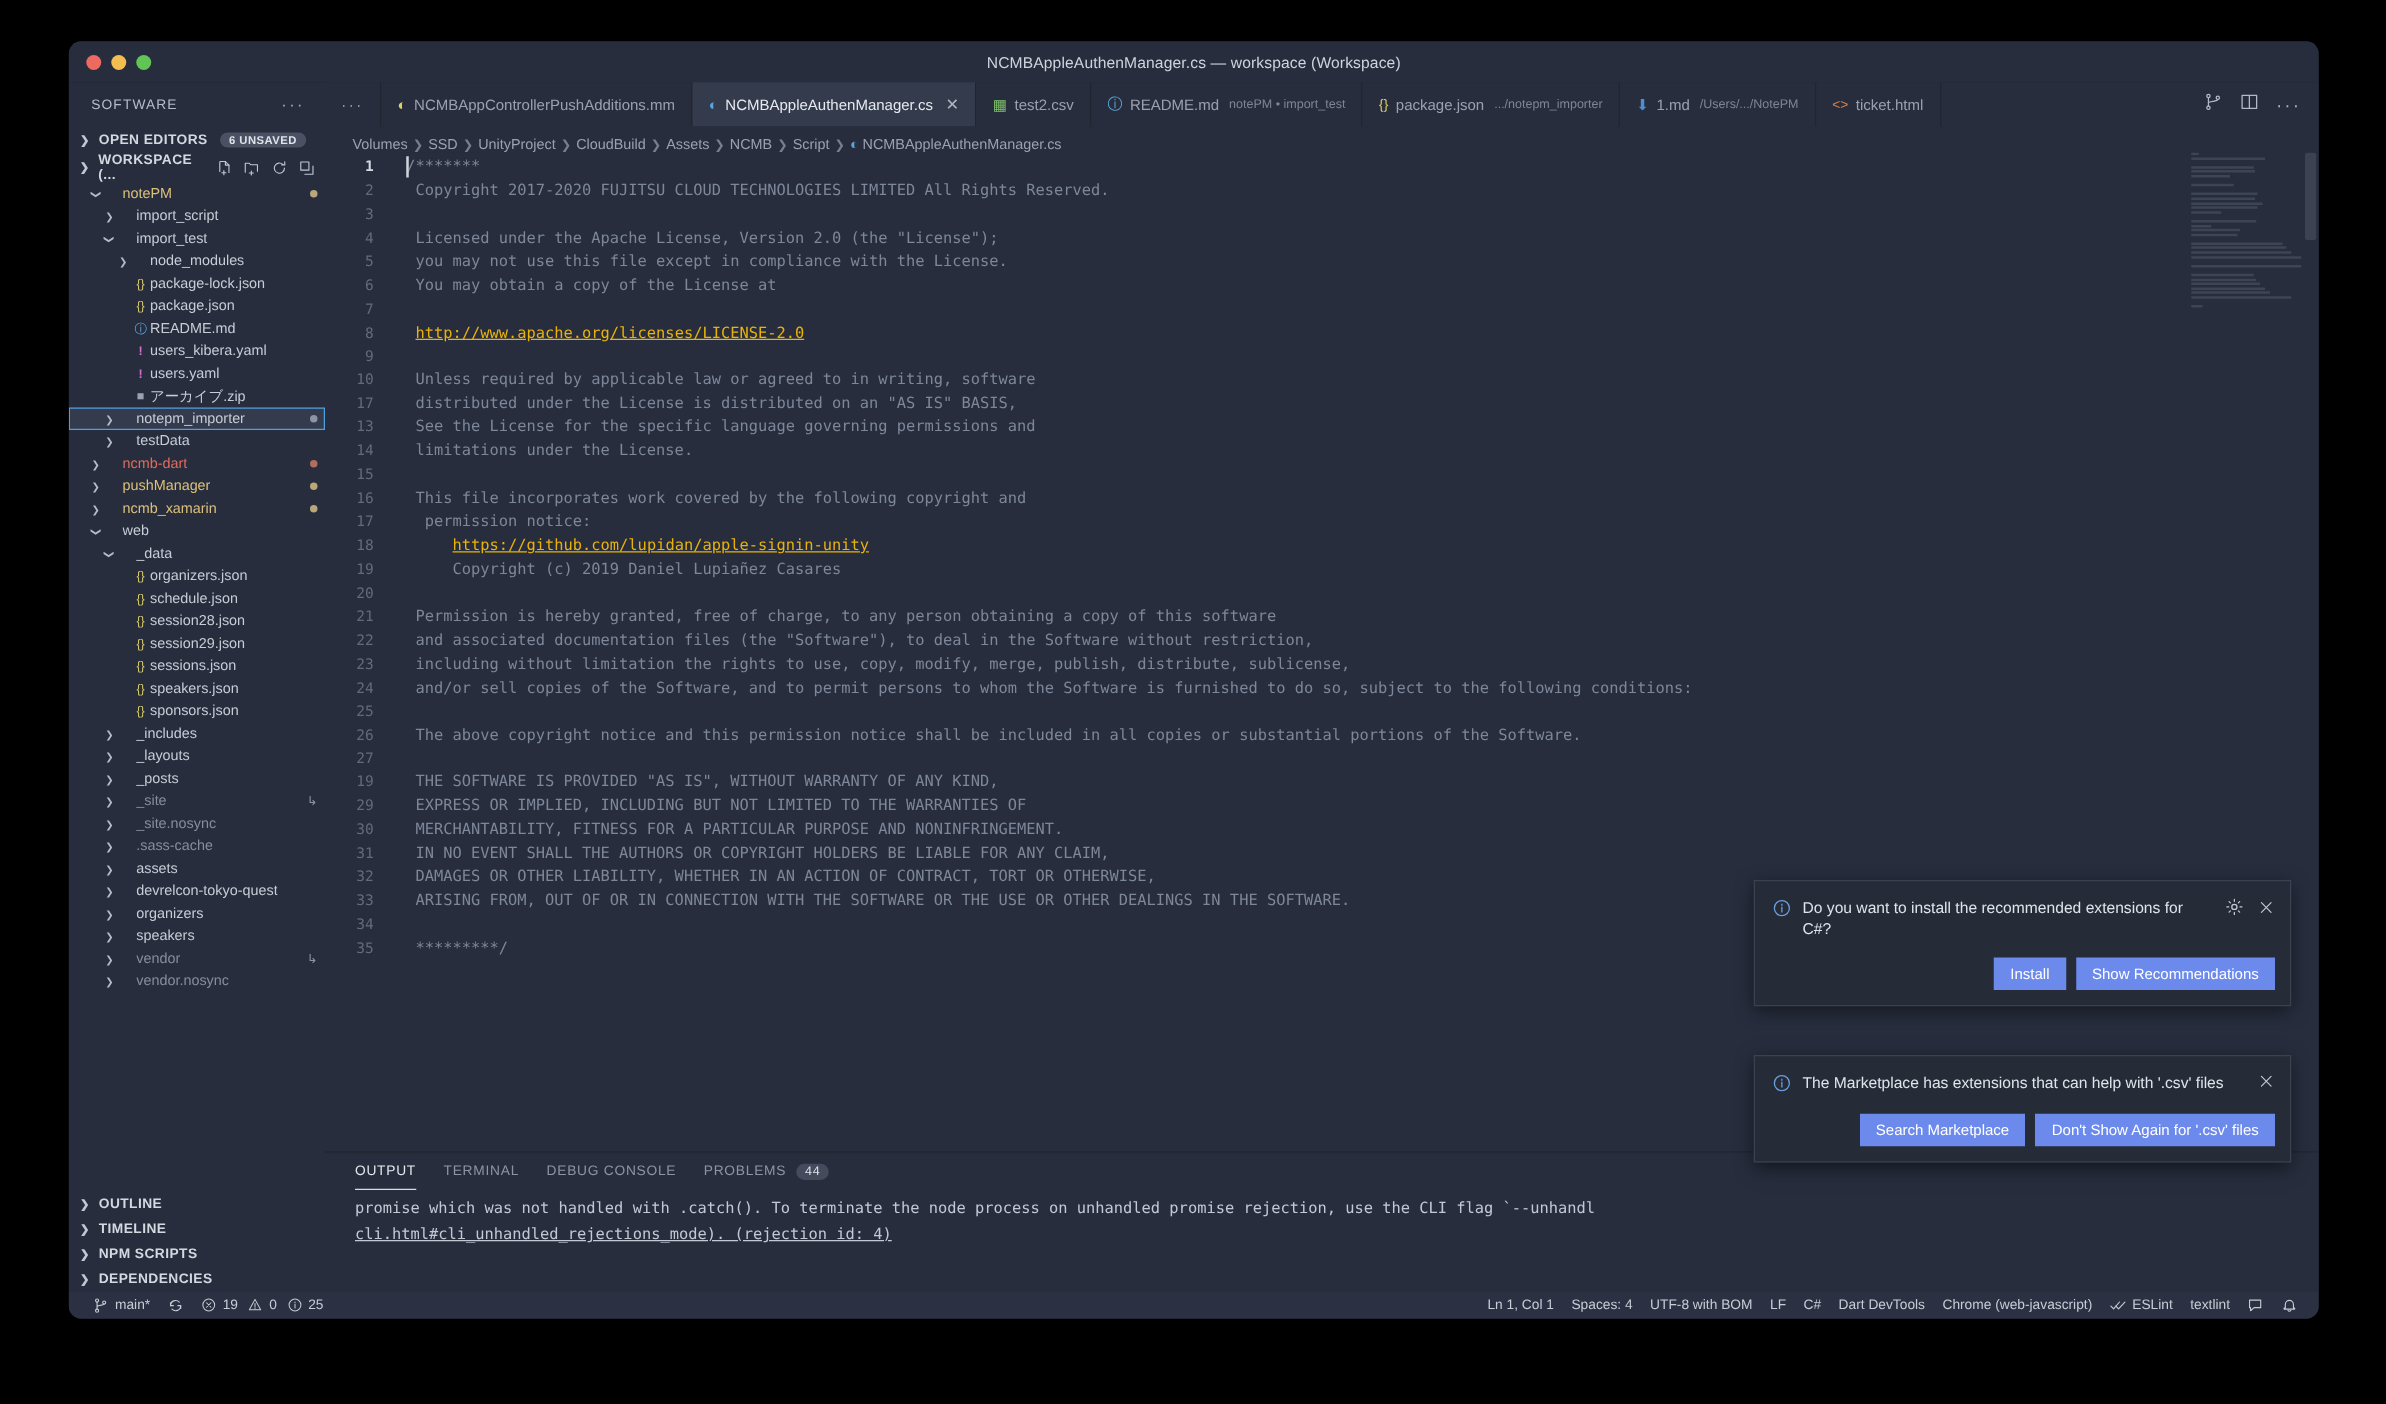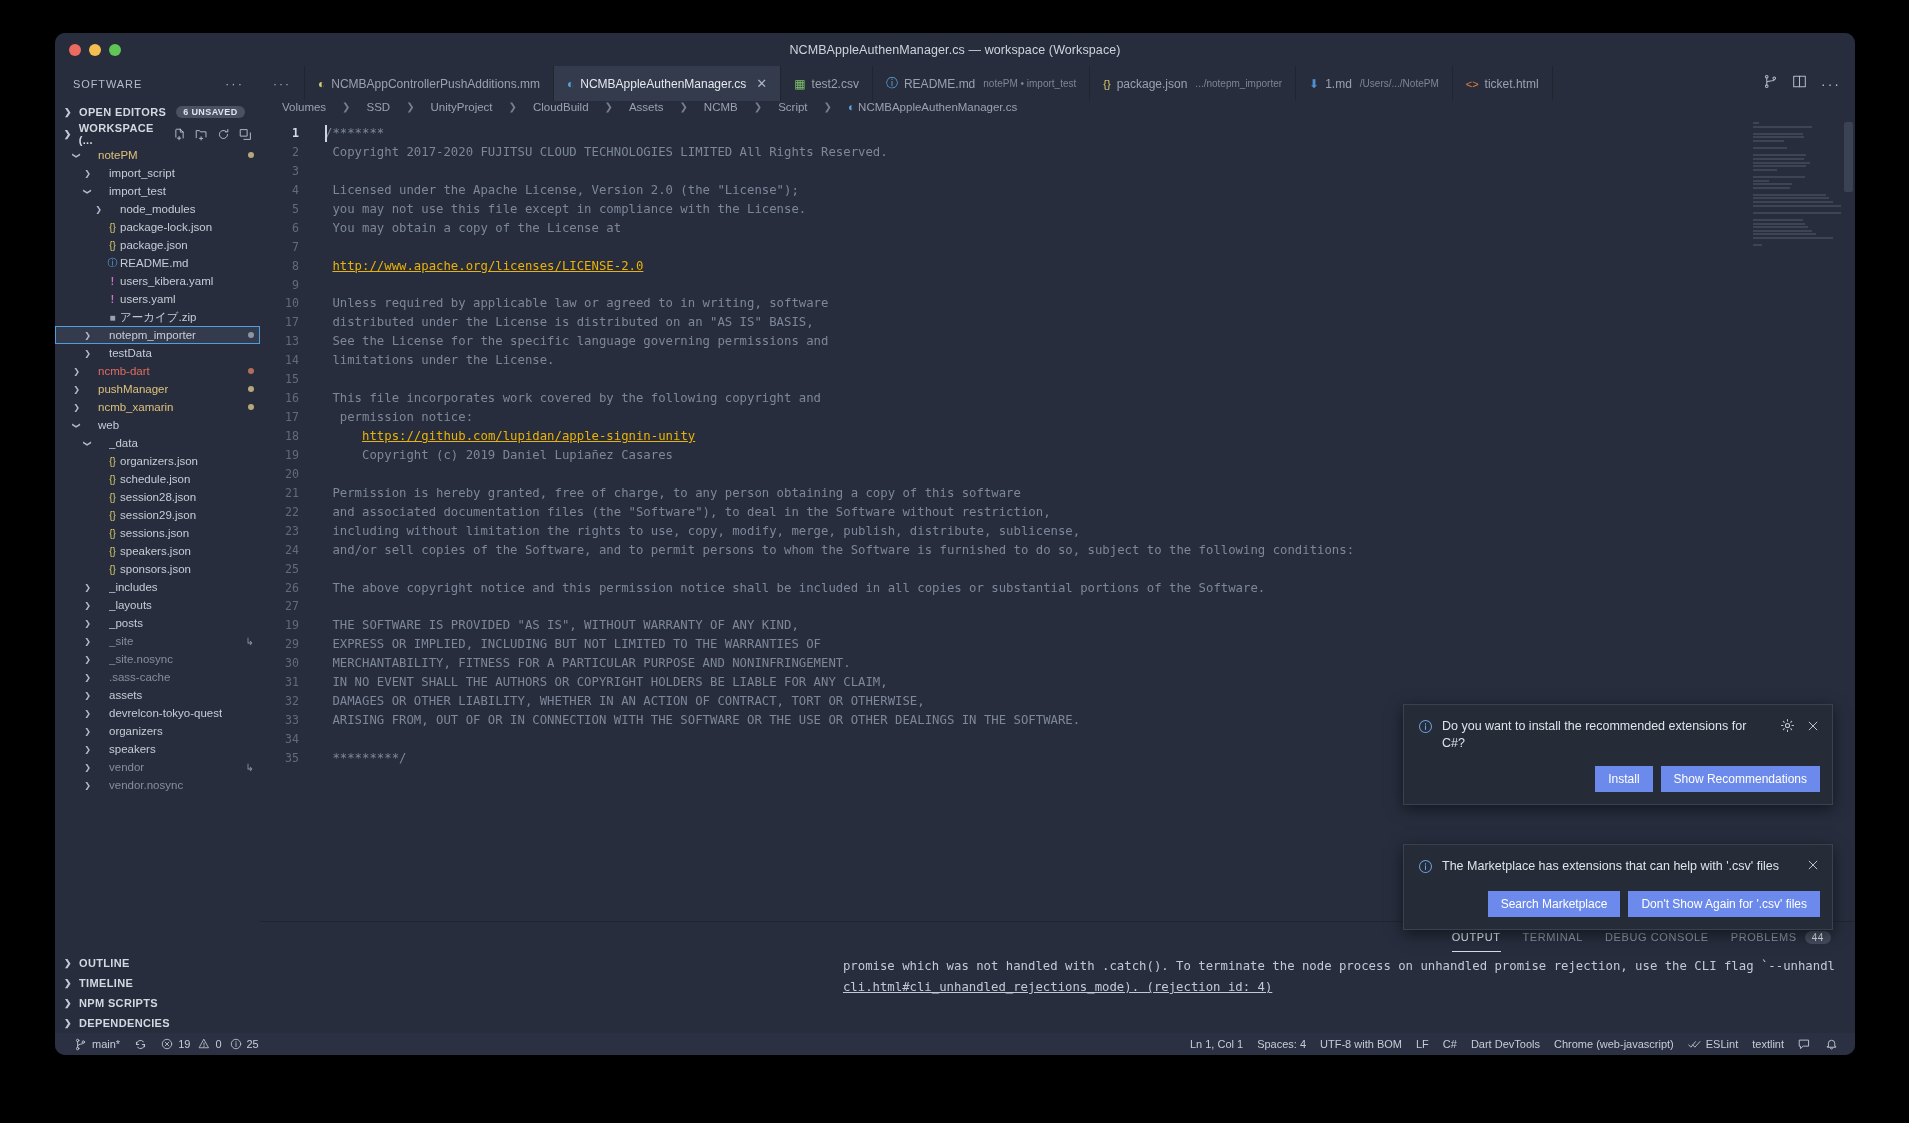--- a/index.html
+++ b/index.html
@@ -81,21 +81,21 @@
     white-space:nowrap;
   }
   .tab.active { background:#343b4d; color:#e6e9ee; }
   .tab.active::before {
     content:""; position:absolute; left:0; right:0; top:0; height:1px; background:#343b4d;
   }
   .tab .sub { font-size:10px; color:#7e8593; margin-left:2px; }
   .tab .closex { color:#aeb4c0; font-size:13px; margin-left:4px; }
   .tabs-right { margin-left:auto; display:flex; align-items:center; gap:14px; padding:0 14px; color:#b3b9c5; }
   .breadcrumb {
-    height:21px; display:flex; align-items:flex-start; gap:16px; padding-left:22px;
+    height:21px; display:flex; align-items:flex-end; gap:4px; padding-left:22px;
     font-size:11.5px; color:#9aa1af; background:#272d3d; flex:0 0 21px;
   }
   .breadcrumb .sep { color:#777e8c; font-size:10px; }
   
   .editorwrap { flex:1; display:flex; min-height:0; background:#272d3d; position:relative; overflow:hidden; }
   .code {
     flex:1; font-family:"DejaVu Sans Mono", monospace; font-size:12.3px; line-height:18.95px;
     padding-top:2px; overflow:hidden; position:relative;
   }
   .cline { display:flex; height:18.95px; white-space:pre; }
@@ -121,21 +121,21 @@
   }
   .n1 { right:22px; bottom:250px; width:430px; }
   .n2 { right:22px; bottom:125px; width:430px; }
   .notif-top { display:flex; padding:13px 12px 4px 14px; gap:9px; align-items:flex-start; }
   .info-ic { flex:0 0 15px; margin-top:1px; }
   .notif-msg { flex:1; line-height:17px; }
   .notif-icons { display:flex; gap:11px; align-items:center; margin-left:8px; color:#c4c9d3; }
   .notif-btns { display:flex; justify-content:flex-end; gap:8px; padding:10px 12px 12px 12px; }
   .nbtn { background:#6c8aec; color:#fff; font-size:12px; padding:6px 13px; border:none; }
   
-  .panel { flex:0 0 112px; background:#272d3d; display:flex; flex-direction:column; border-top:1px solid #20252f;align-items:flex-end; }
+  .panel { flex:0 0 112px; background:#272d3d; display:flex; flex-direction:column; border-top:1px solid #20252f; }
   .paneltabs { height:30px; display:flex; align-items:center; gap:22px; padding:0 24px; font-size:11px; letter-spacing:.6px; color:#8d94a2; }
   .ptab.active { color:#e3e7ee; border-bottom:1px solid #d7dbe3; height:30px; display:flex; align-items:center; }
   .ptab { height:30px; display:flex; align-items:center; }
   .pbadge { background:#444b5c; color:#dfe3ea; border-radius:10px; font-size:10px; padding:1px 7px; margin-left:-14px; }
   .panelbody {
     flex:1; font-family:"DejaVu Sans Mono", monospace; font-size:12.3px; line-height:21px;
     color:#c3c9d4; padding:4px 20px 0 24px; overflow:hidden; white-space:pre;
   }
   .panelbody u { text-decoration:underline; }
   

